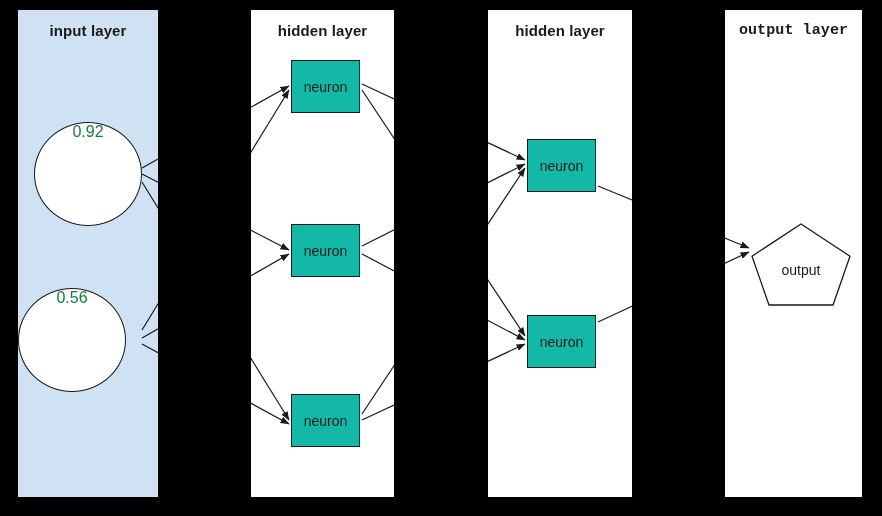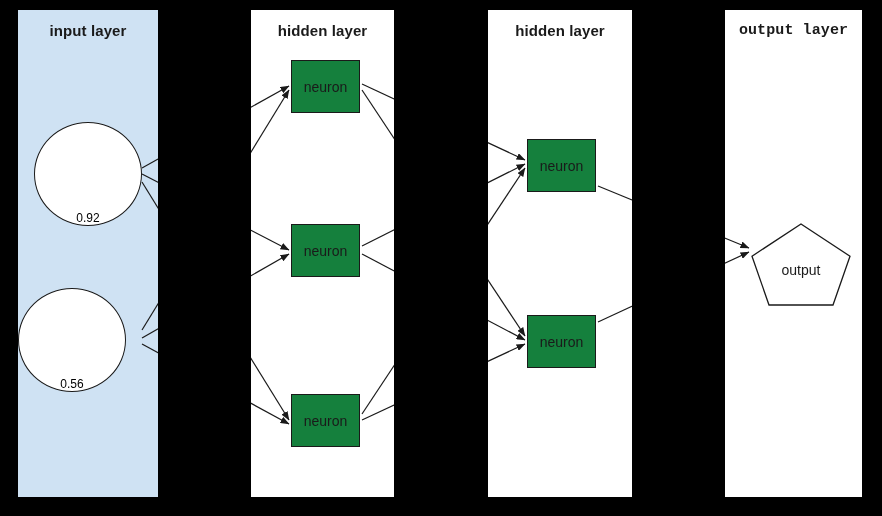--- a/index.html
+++ b/index.html
@@ -42,29 +42,29 @@
     height: 516px;
     pointer-events: none;
   }
   .circle-node {
     position: absolute;
     border: 1.3px solid #1a1a1a;
     border-radius: 50%;
     background: #ffffff;
     box-sizing: border-box;
     display: flex;
-    align-items: flex-end;
+    align-items: flex-start;
     justify-content: center;
-    font-size: 12px;
-    color: #000000;
+    font-size: 16px;
+    color: #15803d;
   }
   .box-node {
     position: absolute;
     border: 1.3px solid #1a1a1a;
-    background: #15803d;
+    background: #14b8a6;
     box-sizing: border-box;
     display: flex;
     align-items: center;
     justify-content: center;
     font-size: 14px;
     color: #1a1a1a;
   }
   .pent-wrap {
     position: absolute;
   }

